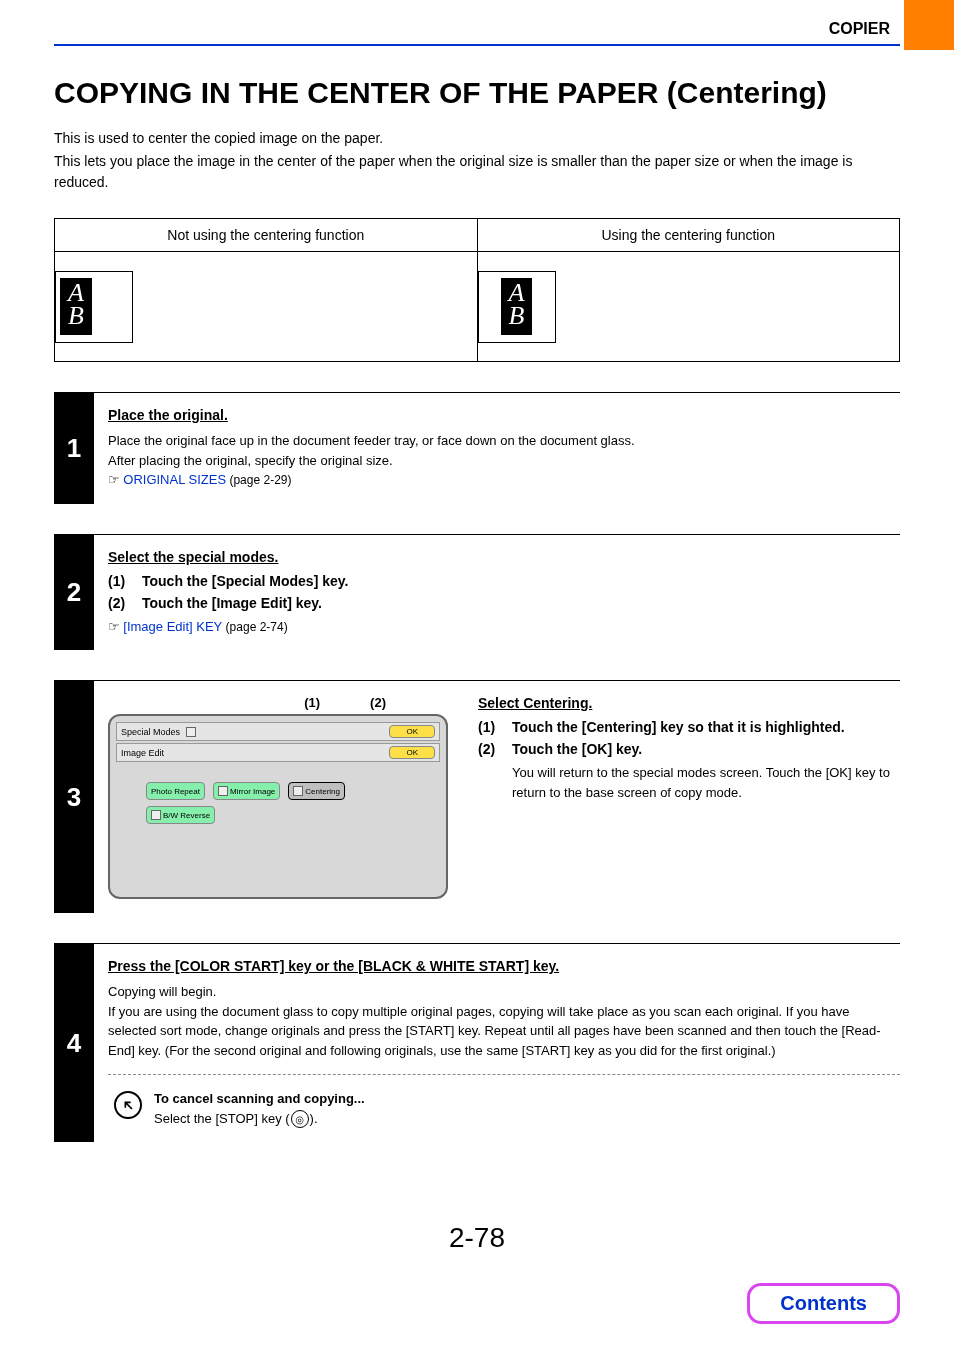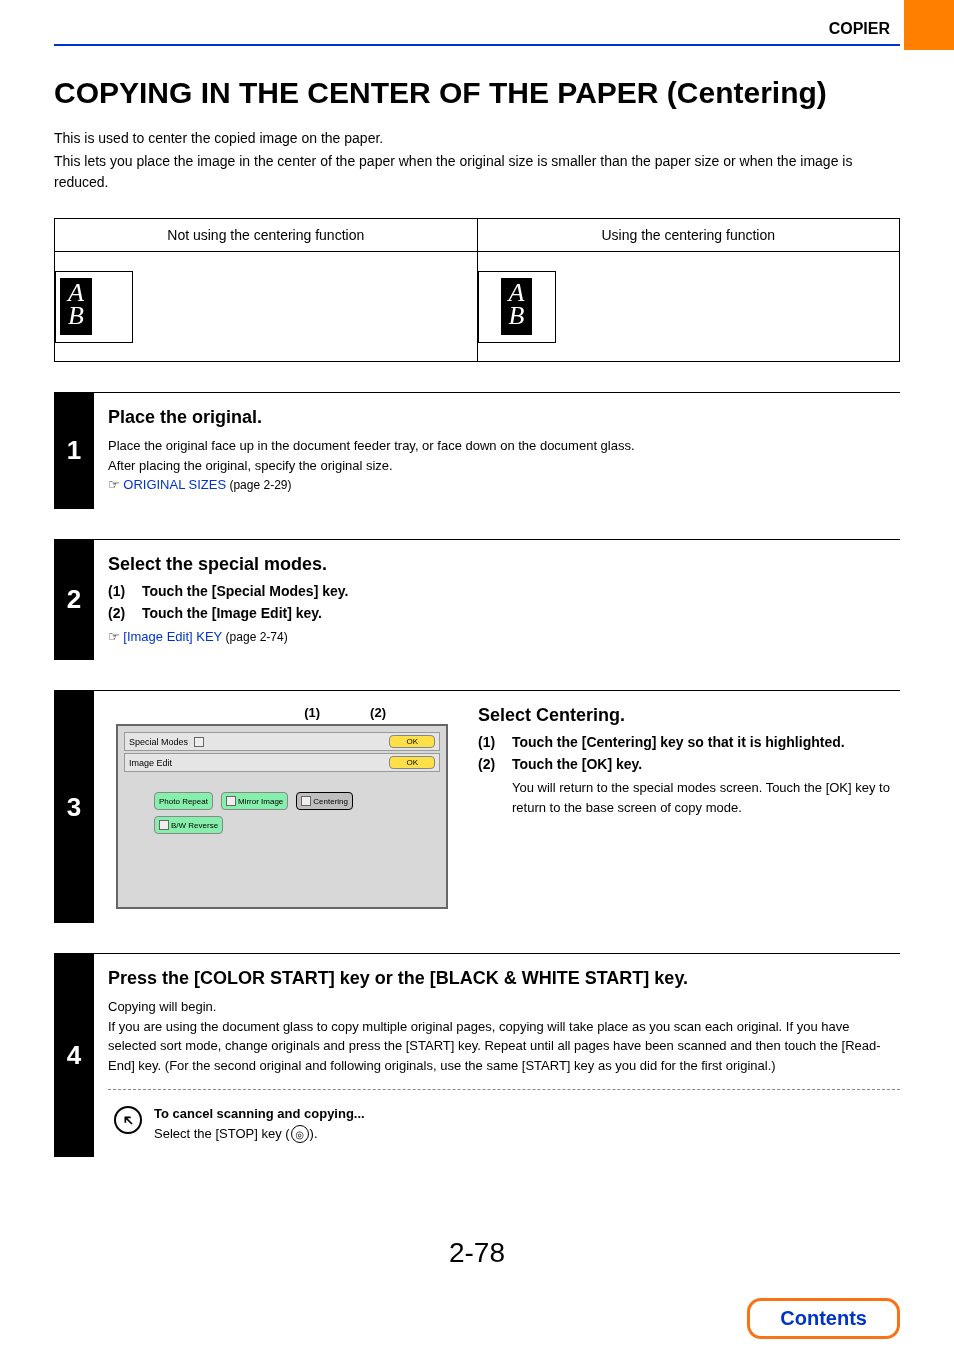--- a/index.html
+++ b/index.html
@@ -108,23 +108,24 @@
     display: flex;
     align-items: center;
     justify-content: center;
     flex-shrink: 0;
   }
   .step-body {
     padding: 14px 0 14px 14px;
     flex: 1;
   }
   .step-title {
-    font-size: 18px;
+    font-size: 14px;
     font-weight: bold;
     margin-bottom: 8px;
+    text-decoration: underline;
   }
   .step-body p {
     font-size: 13px;
     line-height: 1.5;
   }
   .link {
     color: #0033cc;
   }
   .pointer {
     font-size: 13px;
@@ -162,25 +163,24 @@
     justify-content: flex-end;
     gap: 50px;
     font-size: 13px;
     font-weight: bold;
     padding-right: 62px;
     margin-bottom: 4px;
   }
   .screenshot {
     border: 2px solid #666;
     background: #d8d8d8;
-    border-radius: 0;
+    border-radius: 12px;
     padding: 6px;
     position: relative;
     height: 185px;
-    margin-left: 8px;
   }
   .ss-header-row {
     display: flex;
     justify-content: space-between;
     align-items: center;
     border: 1px solid #999;
     background: #e5e5e5;
     padding: 2px 4px;
     font-size: 9px;
     margin-bottom: 2px;
@@ -272,21 +272,21 @@
     text-align: center;
     font-size: 28px;
     font-weight: normal;
     margin-top: 80px;
     margin-bottom: 20px;
   }
   .contents-btn {
     position: absolute;
     right: 54px;
     bottom: 30px;
-    border: 3px solid #f97316;
+    border: 3px solid #d946ef;
     border-radius: 14px;
     color: #0033cc;
     font-size: 20px;
     font-weight: bold;
     padding: 6px 30px;
     background: #fff;
   }
   .footer-space { height: 80px; }
   .icon-box {
     display: inline-block;

